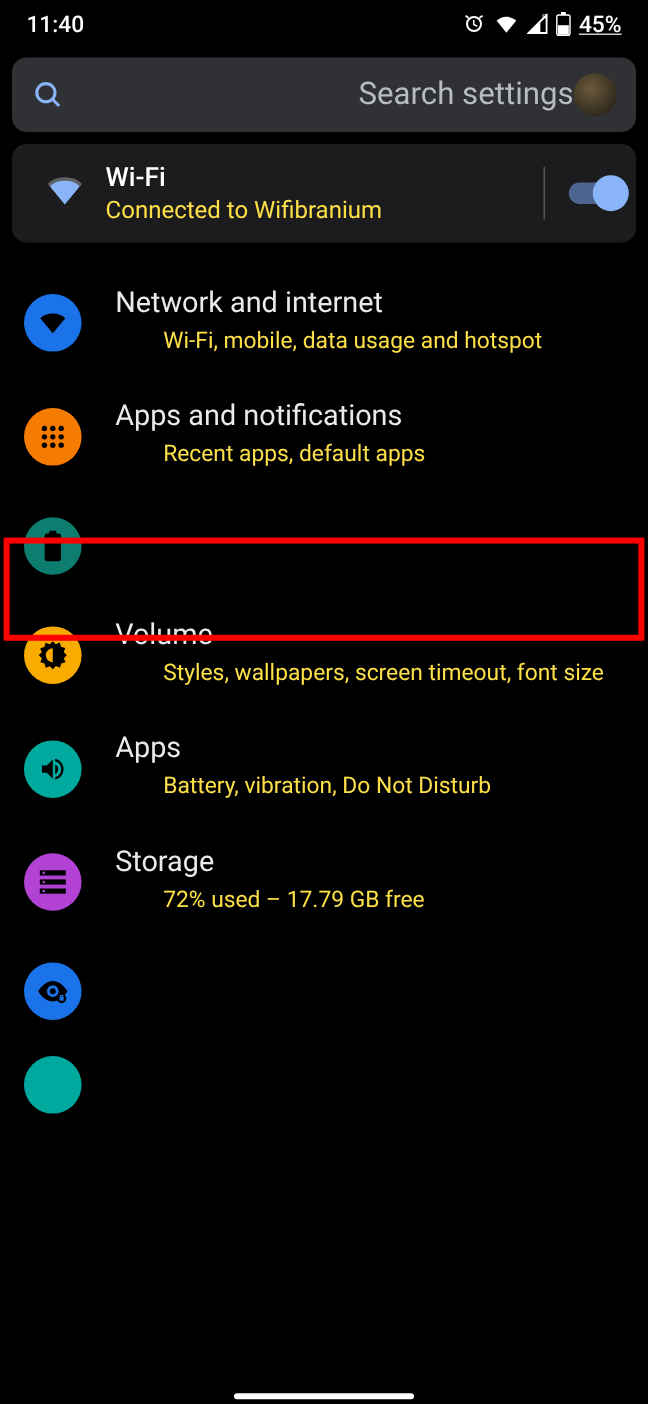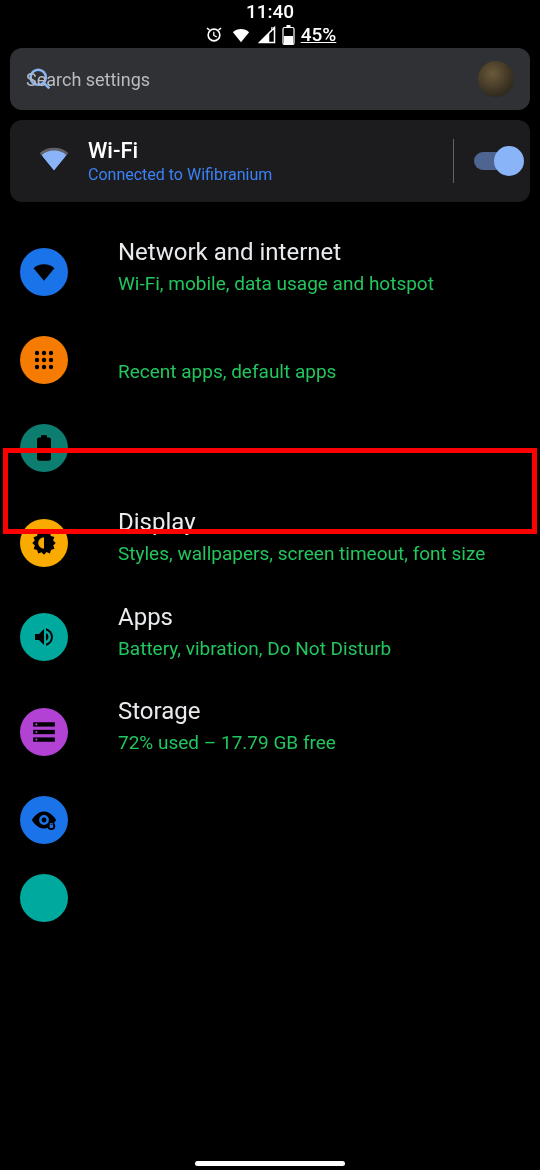--- a/index.html
+++ b/index.html
@@ -19,21 +19,20 @@
     }
     .status-bar {
       height: 40px;
       display: flex;
       align-items: center;
       justify-content: space-between;
       padding: 0 22px;
       font-size: 19px;
       font-weight: 500;
       color: #fff;
-      flex-direction: column;
     }
     .status-right {
       display: flex;
       align-items: center;
       gap: 6px;
       text-decoration: underline;
     }
     .status-right svg, .status-right .sig-triangle, .status-right .batt {
       display: inline-block;
       vertical-align: middle;
@@ -46,22 +45,22 @@
       display: flex;
       align-items: center;
       padding: 0 16px;
       position: relative;
     }
     .search-card .mag {
       flex: 0 0 auto;
     }
     .search-placeholder {
       flex: 1 1 auto;
-      text-align: left;
-      font-size: 18px;
+      text-align: right;
+      font-size: 26px;
       color: #b8bcc2;
       margin-left: -28px;
     }
     .avatar {
       width: 36px;
       height: 36px;
       border-radius: 50%;
       background: radial-gradient(circle at 40% 35%, #6b5a3a, #3a3222 60%, #1f1a12);
       flex: 0 0 auto;
     }
@@ -80,22 +79,22 @@
     }
     .wifi-text {
       flex: 1 1 auto;
     }
     .wifi-title {
       font-size: 22px;
       color: #fff;
       font-weight: 500;
     }
     .wifi-sub {
-      font-size: 16px;
-      color: #3b82f6;
+      font-size: 20px;
+      color: #fde047;
       margin-top: 2px;
     }
     .wifi-divider {
       width: 1px;
       height: 44px;
       background: #5f6368;
       margin: 0 20px 0 8px;
     }
     .toggle {
       width: 46px;
@@ -112,26 +111,25 @@
       width: 30px;
       height: 30px;
       border-radius: 50%;
       background: #8ab4f8;
     }
     .list {
       padding: 0;
     }
     .item {
       display: flex;
-      align-items: flex-end;
+      align-items: center;
       padding: 18px 20px 18px 20px;
       min-height: 72px;
       background: #000;
       position: relative;
-      gap: 22px;
     }
     .item .icon-circle {
       width: 48px;
       height: 48px;
       border-radius: 50%;
       display: flex;
       align-items: center;
       justify-content: center;
       flex: 0 0 auto;
       margin-top: 4px;
@@ -142,23 +140,24 @@
       padding-right: 10px;
     }
     .item .title {
       font-size: 24px;
       color: #e8eaed;
       font-weight: 400;
       line-height: 1.2;
     }
     .item .sub {
       font-size: 19px;
-      color: #22c55e;
+      color: #fde047;
       margin-top: 4px;
       line-height: 1.35;
+      margin-left: 40px;
     }
     .highlight-box {
       position: absolute;
       left: 3px;
       right: 3px;
       top: 448px;
       height: 86px;
       border: 5px solid #ff0000;
       pointer-events: none;
       z-index: 10;
@@ -269,41 +268,42 @@
           <circle cx="19" cy="5" r="2.2"></circle>
         <circle cx="5" cy="12" r="2.2"></circle>
           <circle cx="12" cy="12" r="2.2"></circle>
           <circle cx="19" cy="12" r="2.2"></circle>
         <circle cx="5" cy="19" r="2.2"></circle>
           <circle cx="12" cy="19" r="2.2"></circle>
           <circle cx="19" cy="19" r="2.2"></circle>
       </svg>
     </div>
     <div class="texts">
+      <div class="title">Apps and notifications</div>
       <div class="sub">Recent apps, default apps</div>
     </div>
   </div>
 
   <div class="item">
     <div class="icon-circle" style="background:#0d7d70">
       <svg width="14" height="26" viewBox="0 0 12 22" fill="#000">
           <rect x="0" y="2" width="12" height="20" rx="2"></rect>
           <rect x="3.5" y="0" width="5" height="2.5"></rect>
         </svg>
     </div>
   </div>
 
   <div class="item">
     <div class="icon-circle" style="background:#f9ab00">
       <svg width="28" height="28" viewBox="0 0 24 24" fill="#000">
           <path d="M12 2l2.1 2.1L17 3l.9 3 3 .9-1.1 2.9L22 12l-2.1 2.1L21 17l-3 .9-.9 3-2.9-1.1L12 22l-2.1-2.1L7 21l-.9-3-3-.9 1.1-2.9L2 12l2.1-2.1L3 7l3-.9.9-3 2.9 1.1zM12 7a5 5 0 100 10V7z"></path>
         </svg>
     </div>
     <div class="texts">
-      <div class="title">Display</div>
+      <div class="title">Volume</div>
       <div class="sub">Styles, wallpapers, screen timeout, font size</div>
     </div>
   </div>
 
   <div class="item">
     <div class="icon-circle" style="background:#00a99d">
       <svg width="26" height="24" viewBox="0 0 24 24" fill="#000">
           <path d="M3 9v6h4l5 5V4L7 9H3zm13.5 3a4.5 4.5 0 00-2.5-4v8a4.5 4.5 0 002.5-4zm-2.5-8.7v2.1A7 7 0 0119 12a7 7 0 01-5 6.6v2.1A9 9 0 0021 12a9 9 0 00-7-8.7z"></path>
         </svg>
     </div>

